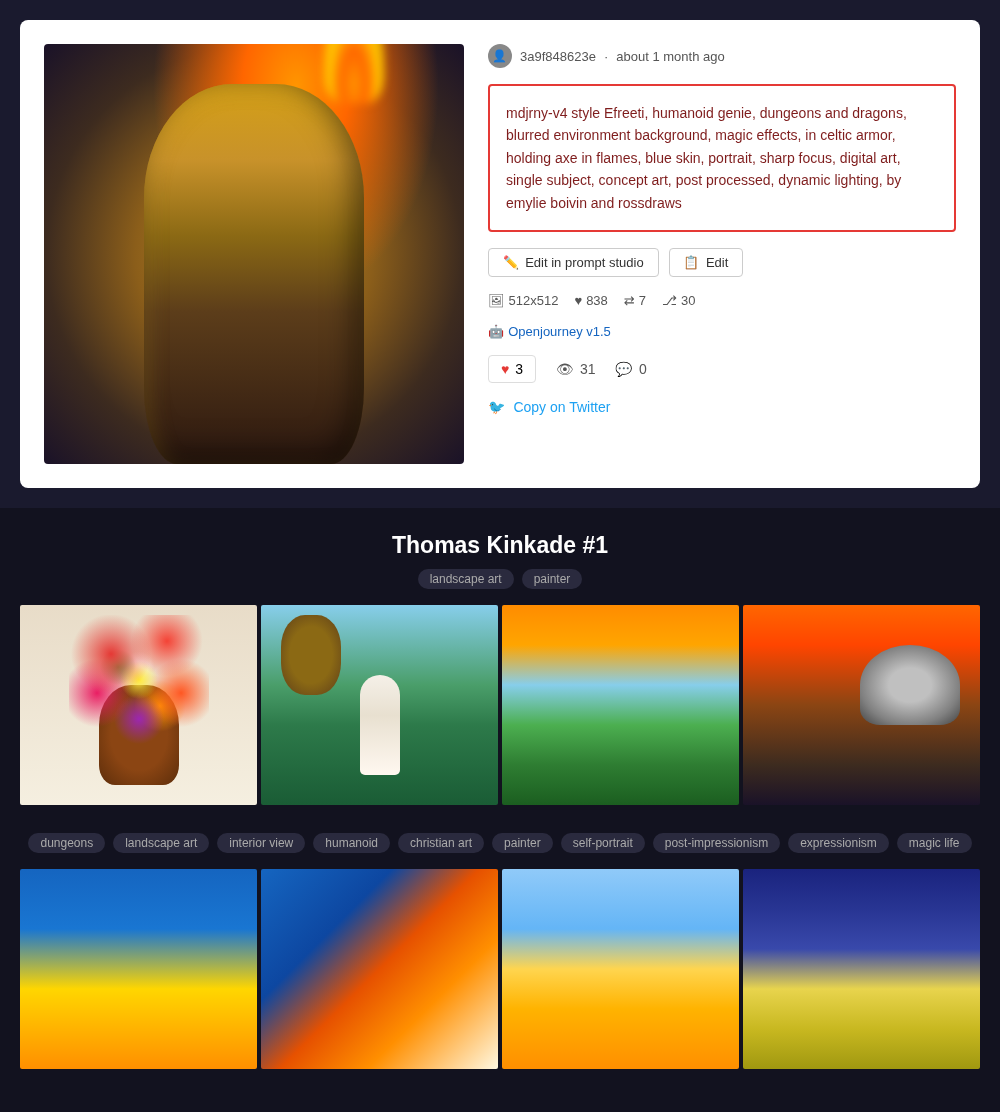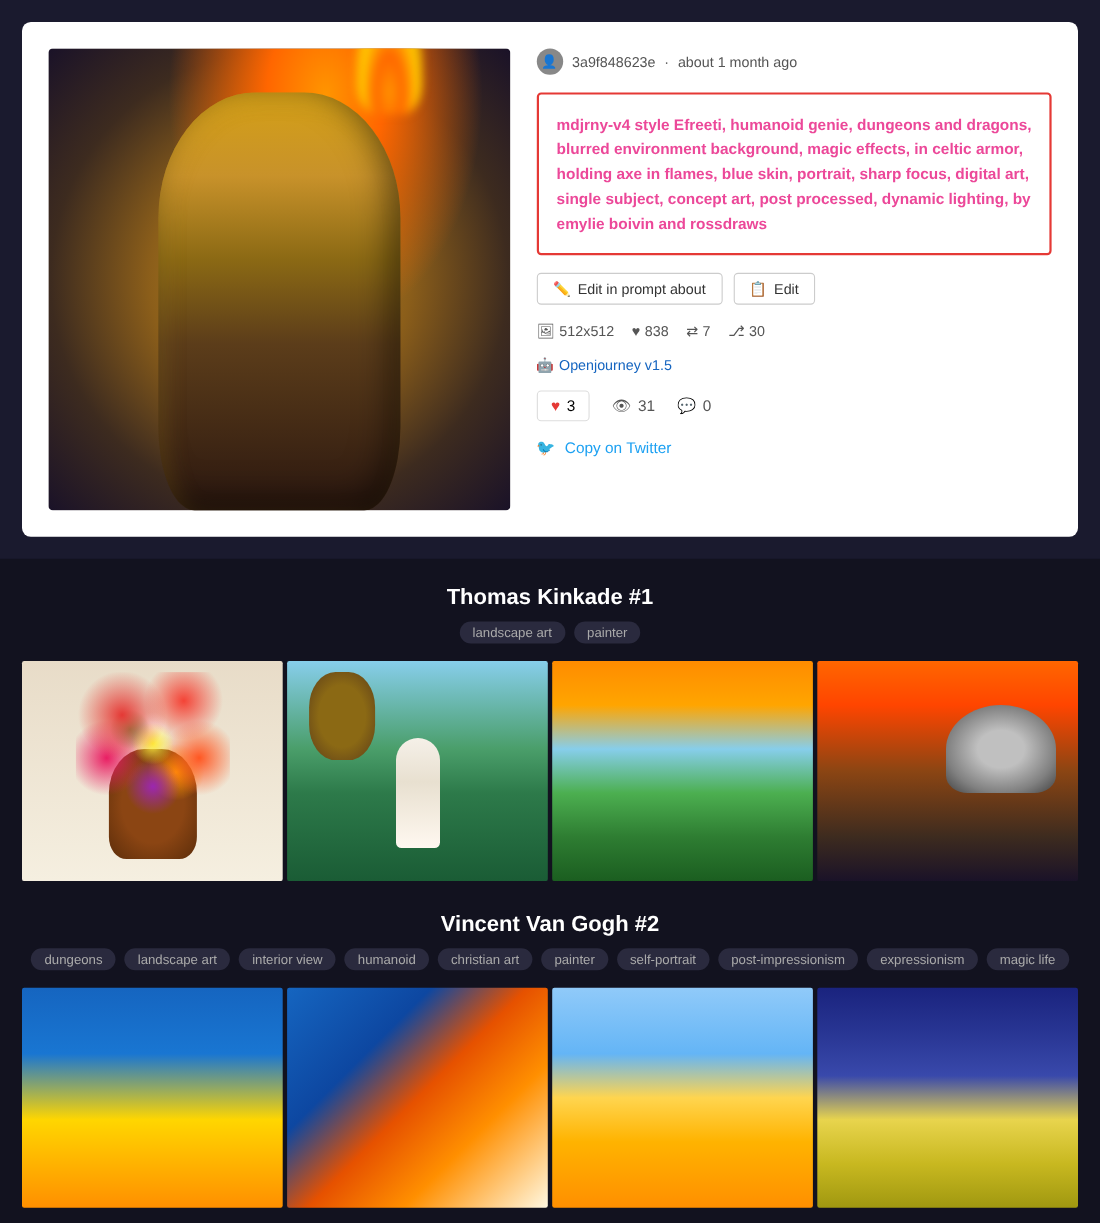--- a/index.html
+++ b/index.html
@@ -84,22 +84,22 @@
       justify-content: center;
       color: #fff;
       font-size: 12px;
     }
     .prompt-box {
       border: 2px solid #e53935;
       border-radius: 4px;
       padding: 16px;
       font-size: 14px;
       line-height: 1.6;
-      color: #ec4899;
-      font-weight: 700;
+      color: #7f1d1d;
+      font-weight: 400;
     }
     .action-buttons {
       display: flex;
       gap: 10px;
     }
     .btn {
       padding: 6px 14px;
       border: 1px solid #ccc;
       border-radius: 4px;
       background: #fff;
@@ -166,21 +166,21 @@
     }
 
     
     .dark-section {
       background: #12121f;
       padding: 24px 20px;
     }
     .collection-title {
       text-align: center;
       color: #fff;
-      font-size: 20px;
+      font-size: 23px;
       font-weight: 700;
       margin-bottom: 10px;
     }
     .tags-row {
       display: flex;
       justify-content: center;
       gap: 8px;
       margin-bottom: 16px;
       flex-wrap: wrap;
     }
@@ -330,21 +330,21 @@
       <span>about 1 month ago</span>
     </div>
 
     <div class="prompt-box">
       <span>mdjrny-v4 style Efreeti, humanoid genie, dungeons and dragons, blurred environment background, magic effects, in celtic armor, holding axe in flames, blue skin, portrait, sharp focus, digital art, single subject, concept art, post processed, dynamic lighting, by emylie boivin and rossdraws</span>
     </div>
 
     <div class="action-buttons">
       <button class="btn">
         <span>✏️</span>
-        <span>Edit in prompt about</span>
+        <span>Edit in prompt studio</span>
       </button>
       <button class="btn">
         <span>📋</span>
         <span>Edit</span>
       </button>
     </div>
 
     <div class="stats-row">
       <span>
         <span>🖼</span>
@@ -411,23 +411,20 @@
         <div class="lady-figure"></div>
       </div>
       <div class="grid-img img-landscape"></div>
       <div class="grid-img img-dome">
         <div class="dome"></div>
       </div>
     </div>
   </div>
 
   <div class="divider-section">
-    <div class="collection-title">
-      <span>Vincent Van Gogh #2</span>
-    </div>
     <div class="tags-row">
       <span class="tag">dungeons</span>
       <span class="tag">landscape art</span>
       <span class="tag">interior view</span>
       <span class="tag">humanoid</span>
       <span class="tag">christian art</span>
       <span class="tag">painter</span>
       <span class="tag">self-portrait</span>
       <span class="tag">post-impressionism</span>
       <span class="tag">expressionism</span>

